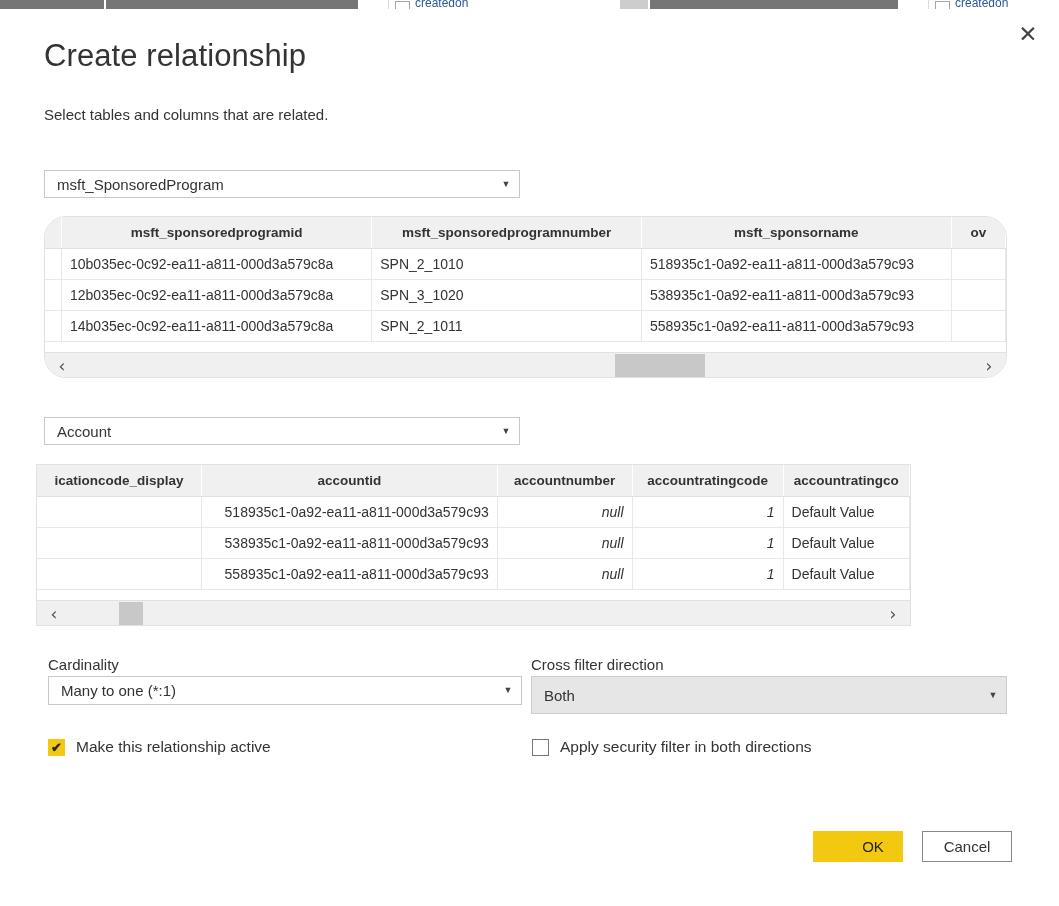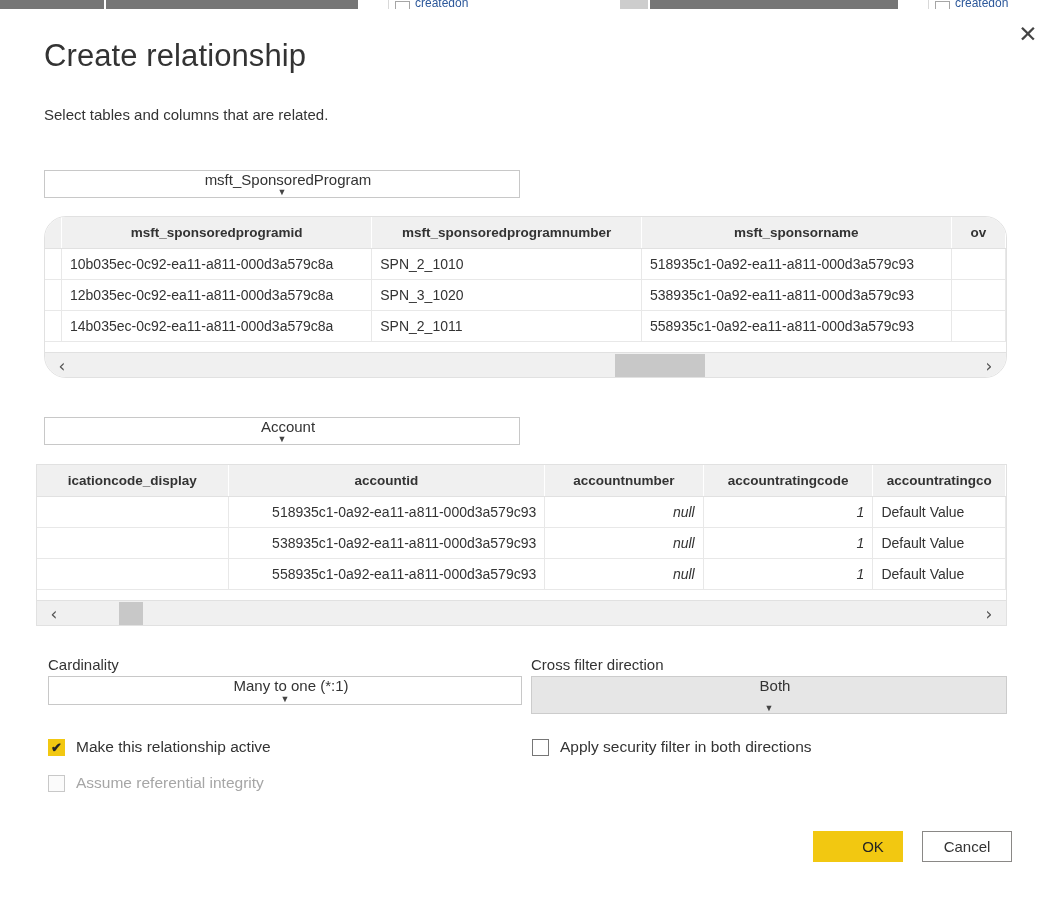--- a/index.html
+++ b/index.html
@@ -64,21 +64,20 @@
     font-size: 15px; color: #333333; white-space: nowrap;
   }
 
   
   .dd {
     position: absolute;
     border: 1px solid #c8c8c8;
     background: #ffffff;
     display: flex; align-items: center;
     cursor: pointer;
-    flex-direction: column;
   }
   .dd.shaded { background: #e6e6e6; border-color: #cccccc; }
   .dd-text {
     flex: 1; padding-left: 12px;
     font-size: 15px; color: #333333;
     white-space: nowrap; overflow: hidden;
   }
   .dd-arrow {
     width: 26px; text-align: center;
     font-size: 9px; color: #444444; line-height: 1;
@@ -90,21 +89,21 @@
   #crossfilter-dd { left: 531px; top: 665px; width: 476px; height: 38px; }
 
   
   .grid-wrap {
     position: absolute;
     border: 1px solid #e1e1e1;
     background: #ffffff;
     overflow: hidden;
   }
   #grid1 { left: 44px; top: 205px; width: 963px; height: 162px; border-radius: 22px; }
-  #grid2 { left: 36px; top: 453px; width: 971px; height: 162px; }
+  #grid2 { left: 36px; top: 453px; width: 875px; height: 162px; }
 
   .grid-scroll { position: absolute; left: 0; top: 0; }
   table.grid {
     border-collapse: collapse;
     table-layout: fixed;
     font-size: 14px;
   }
   table.grid th {
     background: #f0f0f0;
     color: #333333;
@@ -346,24 +345,20 @@
   <div class="dd shaded" id="crossfilter-dd">
     <span class="dd-text">Both</span>
     <span class="dd-arrow">▼</span>
   </div>
 
   <div class="cb-row" id="cb-active">
     <span class="cb-box checked">✔</span>
     <span class="cb-label">Make this relationship active</span>
   </div>
 
-  <div class="cb-row" id="cb-refint">
-    <span class="cb-box disabled"></span>
-    <span class="cb-label disabled">Assume referential integrity</span>
-  </div>
 
   <div class="cb-row" id="cb-secfilt">
     <span class="cb-box"></span>
     <span class="cb-label">Apply security filter in both directions</span>
   </div>
 
   <div class="btn" id="ok-btn">OK</div>
   <div class="btn" id="cancel-btn">Cancel</div>
 
 </div>

